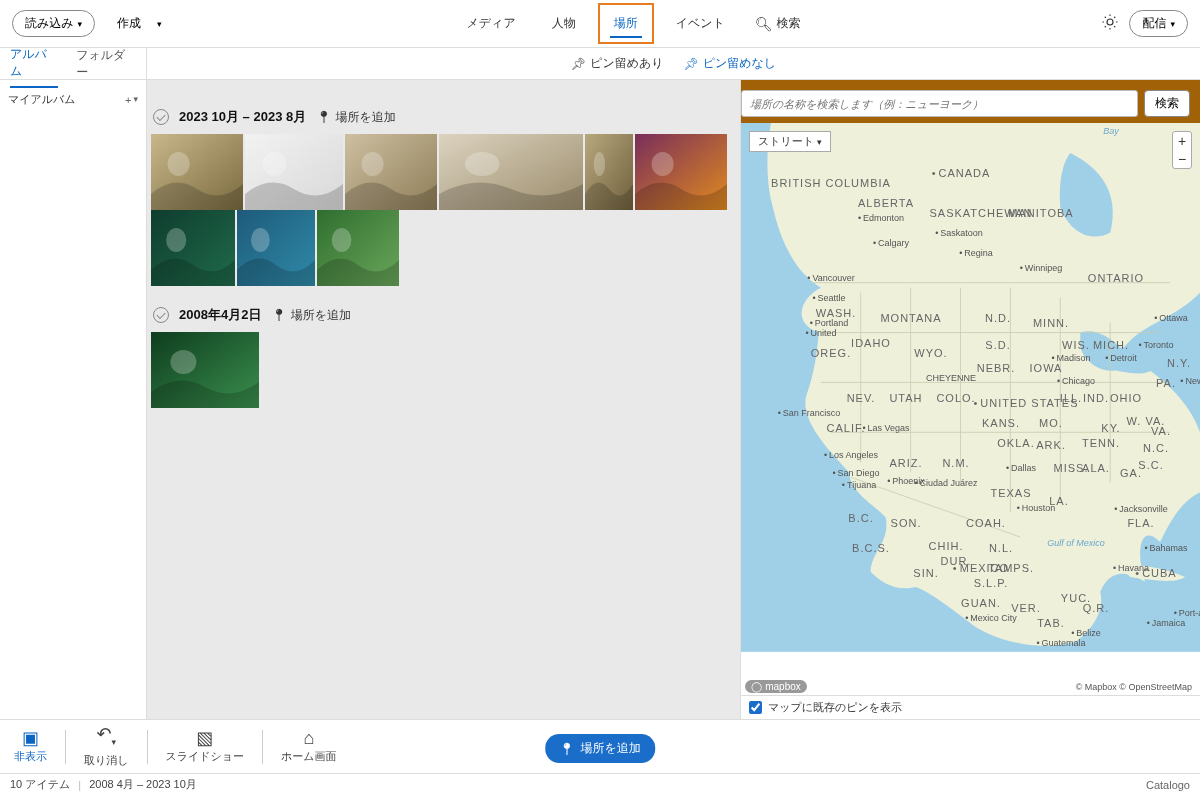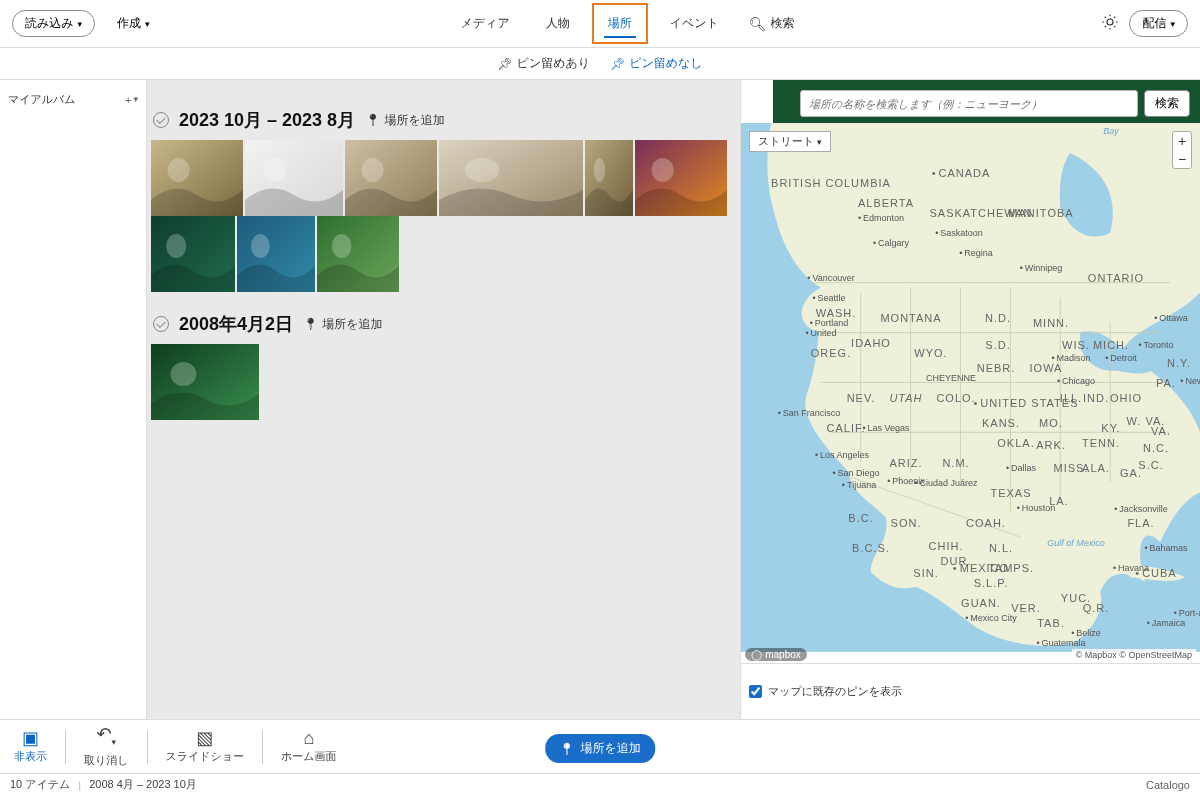--- a/index.html
+++ b/index.html
@@ -1,21 +1,21 @@
 <!DOCTYPE html>
 <html><head>
 <meta charset="utf-8">
 <style>
 * { box-sizing: border-box; margin: 0; padding: 0; }
 body { font-family: "Meiryo", Arial, sans-serif; font-size: 12px; color: #333; background: #fff; width: 1200px; height: 795px; overflow: hidden; position: relative; }
 
 
 .topbar { display: flex; align-items: center; height: 48px; padding: 0 12px; border-bottom: 1px solid #ddd; }
 .pill-btn { border: 1px solid #888; border-radius: 14px; padding: 4px 12px; background: #fff; cursor: pointer; display: inline-flex; align-items: center; gap: 4px; font-size: 12px; }
-.plain-btn { border: none; background: none; cursor: pointer; display: inline-flex; align-items: center; gap: 4px; font-size: 12px; padding: 4px 8px; }
+.plain-btn { border: none; background: none; cursor: pointer; display: inline-flex; align-items: center; gap: 16px; font-size: 12px; padding: 4px 8px; }
 .chev { font-size: 9px; }
 .spacer { flex: 1; }
 .nav-tabs { display: flex; align-items: center; gap: 8px; }
 .nav-tab { padding: 10px 14px; cursor: pointer; color: #333; position: relative; }
 .nav-tab.active { color: #0a66c2; border: 2px solid #e67b22; }
 .nav-tab.active::after { content:""; position:absolute; left:10px; right:10px; bottom:4px; height:2px; background:#0a66c2; }
 .search-link { display: inline-flex; align-items: center; gap: 4px; padding: 10px 8px; cursor: pointer; }
 .brightness-icon { margin: 0 10px; cursor: pointer; }
 
 
@@ -39,43 +39,43 @@
 .group-count { display: inline-flex; align-items: center; gap: 6px; margin-left: auto; margin-right: auto; position:absolute; left:50%; transform:translateX(-50%); }
 .slider-track { width: 90px; height: 2px; background: #777; position: relative; }
 .slider-thumb { position: absolute; left: 0; top: -4px; width: 10px; height: 10px; border-radius: 50%; border: 2px solid #333; background: #fff; }
 .importance { margin-left: auto; display: inline-flex; align-items: center; gap: 6px; color: #666; }
 .stars { color: #aaa; letter-spacing: 1px; }
 
 .gallery { flex: 1; overflow-y: auto; padding: 8px 6px 20px 4px; }
 .group-header { display: flex; align-items: center; gap: 10px; padding: 20px 2px 8px 2px; }
 .check-icon { width: 16px; height: 16px; border: 1.5px solid #888; border-radius: 50%; display: inline-block; position: relative; }
 .check-icon::after { content:""; position:absolute; left:3px; top:4px; width:7px; height:4px; border-left:1.5px solid #888; border-bottom:1.5px solid #888; transform:rotate(-45deg); }
-.group-title { font-weight: bold; font-size: 18px; color: #111; }
+.group-title { font-weight: bold; font-size: 13px; color: #111; }
 .add-loc { display: inline-flex; align-items: center; gap: 4px; font-size: 12px; color: #333; cursor: pointer; }
 .thumb-row { display: flex; flex-wrap: wrap; gap: 2px; }
 .thumb { height: 76px; display: inline-flex; align-items: center; justify-content: center; color: rgba(255,255,255,0.9); font-size: 10px; text-align: center; overflow: hidden; position: relative; cursor: pointer; }
 .thumb svg { width:100%; height:100%; display:block; }
 
 .map-panel { width: 460px; background: #fff; display: flex; flex-direction: column; border-left: 1px solid #ddd; }
-.map-search { display: flex; gap: 6px; padding: 10px 10px 6px 27px; background: #14532d; margin-left: 32px; }
+.map-search { display: flex; gap: 6px; padding: 10px 10px 6px 0; background: #a16207; }
 .map-search input { flex: 1; border: 1px solid #bbb; border-radius: 3px; padding: 4px 8px; font-size: 11px; font-style: italic; color: #888; }
 .search-btn { border: 1px solid #888; border-radius: 4px; padding: 4px 10px; background: #fff; cursor: pointer; font-size: 12px; }
 .map-area { flex: 1; position: relative; overflow: hidden; }
 .map-svg { position:absolute; inset:0; }
 .map-layer-btn { position: absolute; top: 8px; left: 8px; background: #fff; border: 1px solid #aaa; padding: 2px 8px; font-size: 11px; cursor: pointer; display:inline-flex; align-items:center; gap:3px; }
 .map-zoom { position: absolute; top: 8px; right: 8px; background: #fff; border: 1px solid #aaa; width: 20px; border-radius: 3px; overflow: hidden; }
 .map-zoom div { text-align: center; height: 18px; line-height: 18px; cursor: pointer; font-size: 14px; }
 .map-attrib-left { position: absolute; bottom: 2px; left: 4px; font-size: 10px; color: #fff; background: rgba(0,0,0,0.4); padding: 1px 6px; border-radius: 8px; display:inline-flex; align-items:center; gap:3px;}
 .map-attrib-right { position: absolute; bottom: 2px; right: 4px; font-size: 9px; color: #555; background: rgba(255,255,255,0.8); padding: 1px 4px; }
 .map-labels { position:absolute; inset:0; pointer-events:none; }
 .map-labels span { position:absolute; font-size:9px; color:#555; white-space:nowrap; transform:translate(-50%,-50%); }
 .map-labels span.big { font-size:11px; text-transform:uppercase; letter-spacing:1px; color:#666; }
 .map-labels span.water { color:#6da8cf; font-style:italic; }
 .map-labels span.dot::before { content:"•"; margin-right:2px; }
-.map-checkbox-row { display: flex; align-items: center; gap: 6px; padding: 20px 8px; border-top: 1px solid #ddd; background: #fff; font-size:11px;}
+.map-checkbox-row { display: flex; align-items: center; gap: 6px; padding: 4px 8px; border-top: 1px solid #ddd; background: #fff; font-size:11px;}
 
 
 .bottombar { height: 54px; display: flex; align-items: center; padding: 0 14px; gap: 18px; border-top: 1px solid #ddd; }
 .tb-btn { display: flex; flex-direction: column; align-items: center; gap: 2px; cursor: pointer; font-size: 11px; color: #444; }
 .tb-btn .ic { font-size: 18px; line-height: 18px; }
 .tb-sep { width: 1px; height: 34px; background: #ccc; }
 .tb-btn.active { color: #0a66c2; }
 .add-loc-pill { position: absolute; left: 50%; transform: translateX(-50%); bottom: 32px; background: #1a6dc9; color: #fff; border-radius: 14px; padding: 6px 14px; display: inline-flex; align-items: center; gap: 6px; cursor: pointer; font-size: 12px; }
 
 
@@ -115,20 +115,24 @@
         <path d="M12 2v2M12 20v2M4 12H2M22 12h-2M5 5l1.5 1.5M17.5 17.5L19 19M5 19l1.5-1.5M17.5 6.5L19 5"></path>
       </svg>
   </span>
   <button class="pill-btn">
     <span>配信</span>
     <span class="chev">▾</span>
   </button>
 </div>
 
 <div class="subbar">
+  <div class="subbar-left">
+    <span class="tab active">アルバム</span>
+    <span class="tab">フォルダー</span>
+  </div>
   <div class="subbar-right">
     <span class="pin-option">
       <span>📌︎</span>
       <span>ピン留めあり</span>
     </span>
     <span class="pin-option active">
       <span style="color:#0a66c2">📌︎</span>
       <span>ピン留めなし</span>
     </span>
   </div>
@@ -367,39 +371,39 @@
           <span class="big" style="left: 255px; top: 245px;">NEBR.</span>
           <span class="big" style="left: 305px; top: 245px;">IOWA</span>
           <span class="dot" style="left: 330px; top: 235px;">Madison</span>
           <span class="dot" style="left: 380px; top: 235px;">Detroit</span>
           <span class="big" style="left: 438px; top: 240px;">N.Y.</span>
           <span class="" style="left: 210px; top: 255px;">CHEYENNE</span>
           <span class="dot" style="left: 335px; top: 258px;">Chicago</span>
           <span class="big" style="left: 425px; top: 260px;">PA.</span>
           <span class="dot" style="left: 455px; top: 258px;">New Y</span>
           <span class="big" style="left: 120px; top: 275px;">NEV.</span>
-          <span class="big" style="left: 165px; top: 275px; font-style: italic;">UTAH</span>
+          <span class="big" style="left: 165px; top: 275px;">UTAH</span>
           <span class="big" style="left: 215px; top: 275px;">COLO.</span>
           <span class="big" style="left: 330px; top: 275px;">ILL.</span>
           <span class="big" style="left: 355px; top: 275px;">IND.</span>
           <span class="big" style="left: 385px; top: 275px;">OHIO</span>
           <span class="big dot" style="left: 285px; top: 280px;">United States</span>
           <span class="dot" style="left: 68px; top: 290px;">San Francisco</span>
           <span class="big" style="left: 105px; top: 305px;">CALIF.</span>
           <span class="dot" style="left: 145px; top: 305px;">Las Vegas</span>
           <span class="big" style="left: 260px; top: 300px;">KANS.</span>
           <span class="big" style="left: 310px; top: 300px;">MO.</span>
           <span class="big" style="left: 405px; top: 298px;">W. VA.</span>
           <span class="big" style="left: 420px; top: 308px;">VA.</span>
           <span class="big" style="left: 370px; top: 305px;">KY.</span>
           <span class="big" style="left: 275px; top: 320px;">OKLA.</span>
           <span class="big" style="left: 310px; top: 322px;">ARK.</span>
           <span class="big" style="left: 360px; top: 320px;">TENN.</span>
           <span class="big" style="left: 415px; top: 325px;">N.C.</span>
-          <span class="dot" style="left: 101px; top: 332px; text-align: right;">Los Angeles</span>
+          <span class="dot" style="left: 110px; top: 332px; text-align: right;">Los Angeles</span>
           <span class="big" style="left: 165px; top: 340px;">ARIZ.</span>
           <span class="big" style="left: 215px; top: 340px;">N.M.</span>
           <span class="dot" style="left: 280px; top: 345px;">Dallas</span>
           <span class="big" style="left: 330px; top: 345px;">MISS.</span>
           <span class="big" style="left: 355px; top: 345px;">ALA.</span>
           <span class="big" style="left: 390px; top: 350px;">GA.</span>
           <span class="big" style="left: 410px; top: 342px;">S.C.</span>
           <span class="dot" style="left: 115px; top: 350px;">San Diego</span>
           <span class="dot" style="left: 205px; top: 360px;">Ciudad Juárez</span>
           <span class="dot" style="left: 165px; top: 358px;">Phoenix</span>

